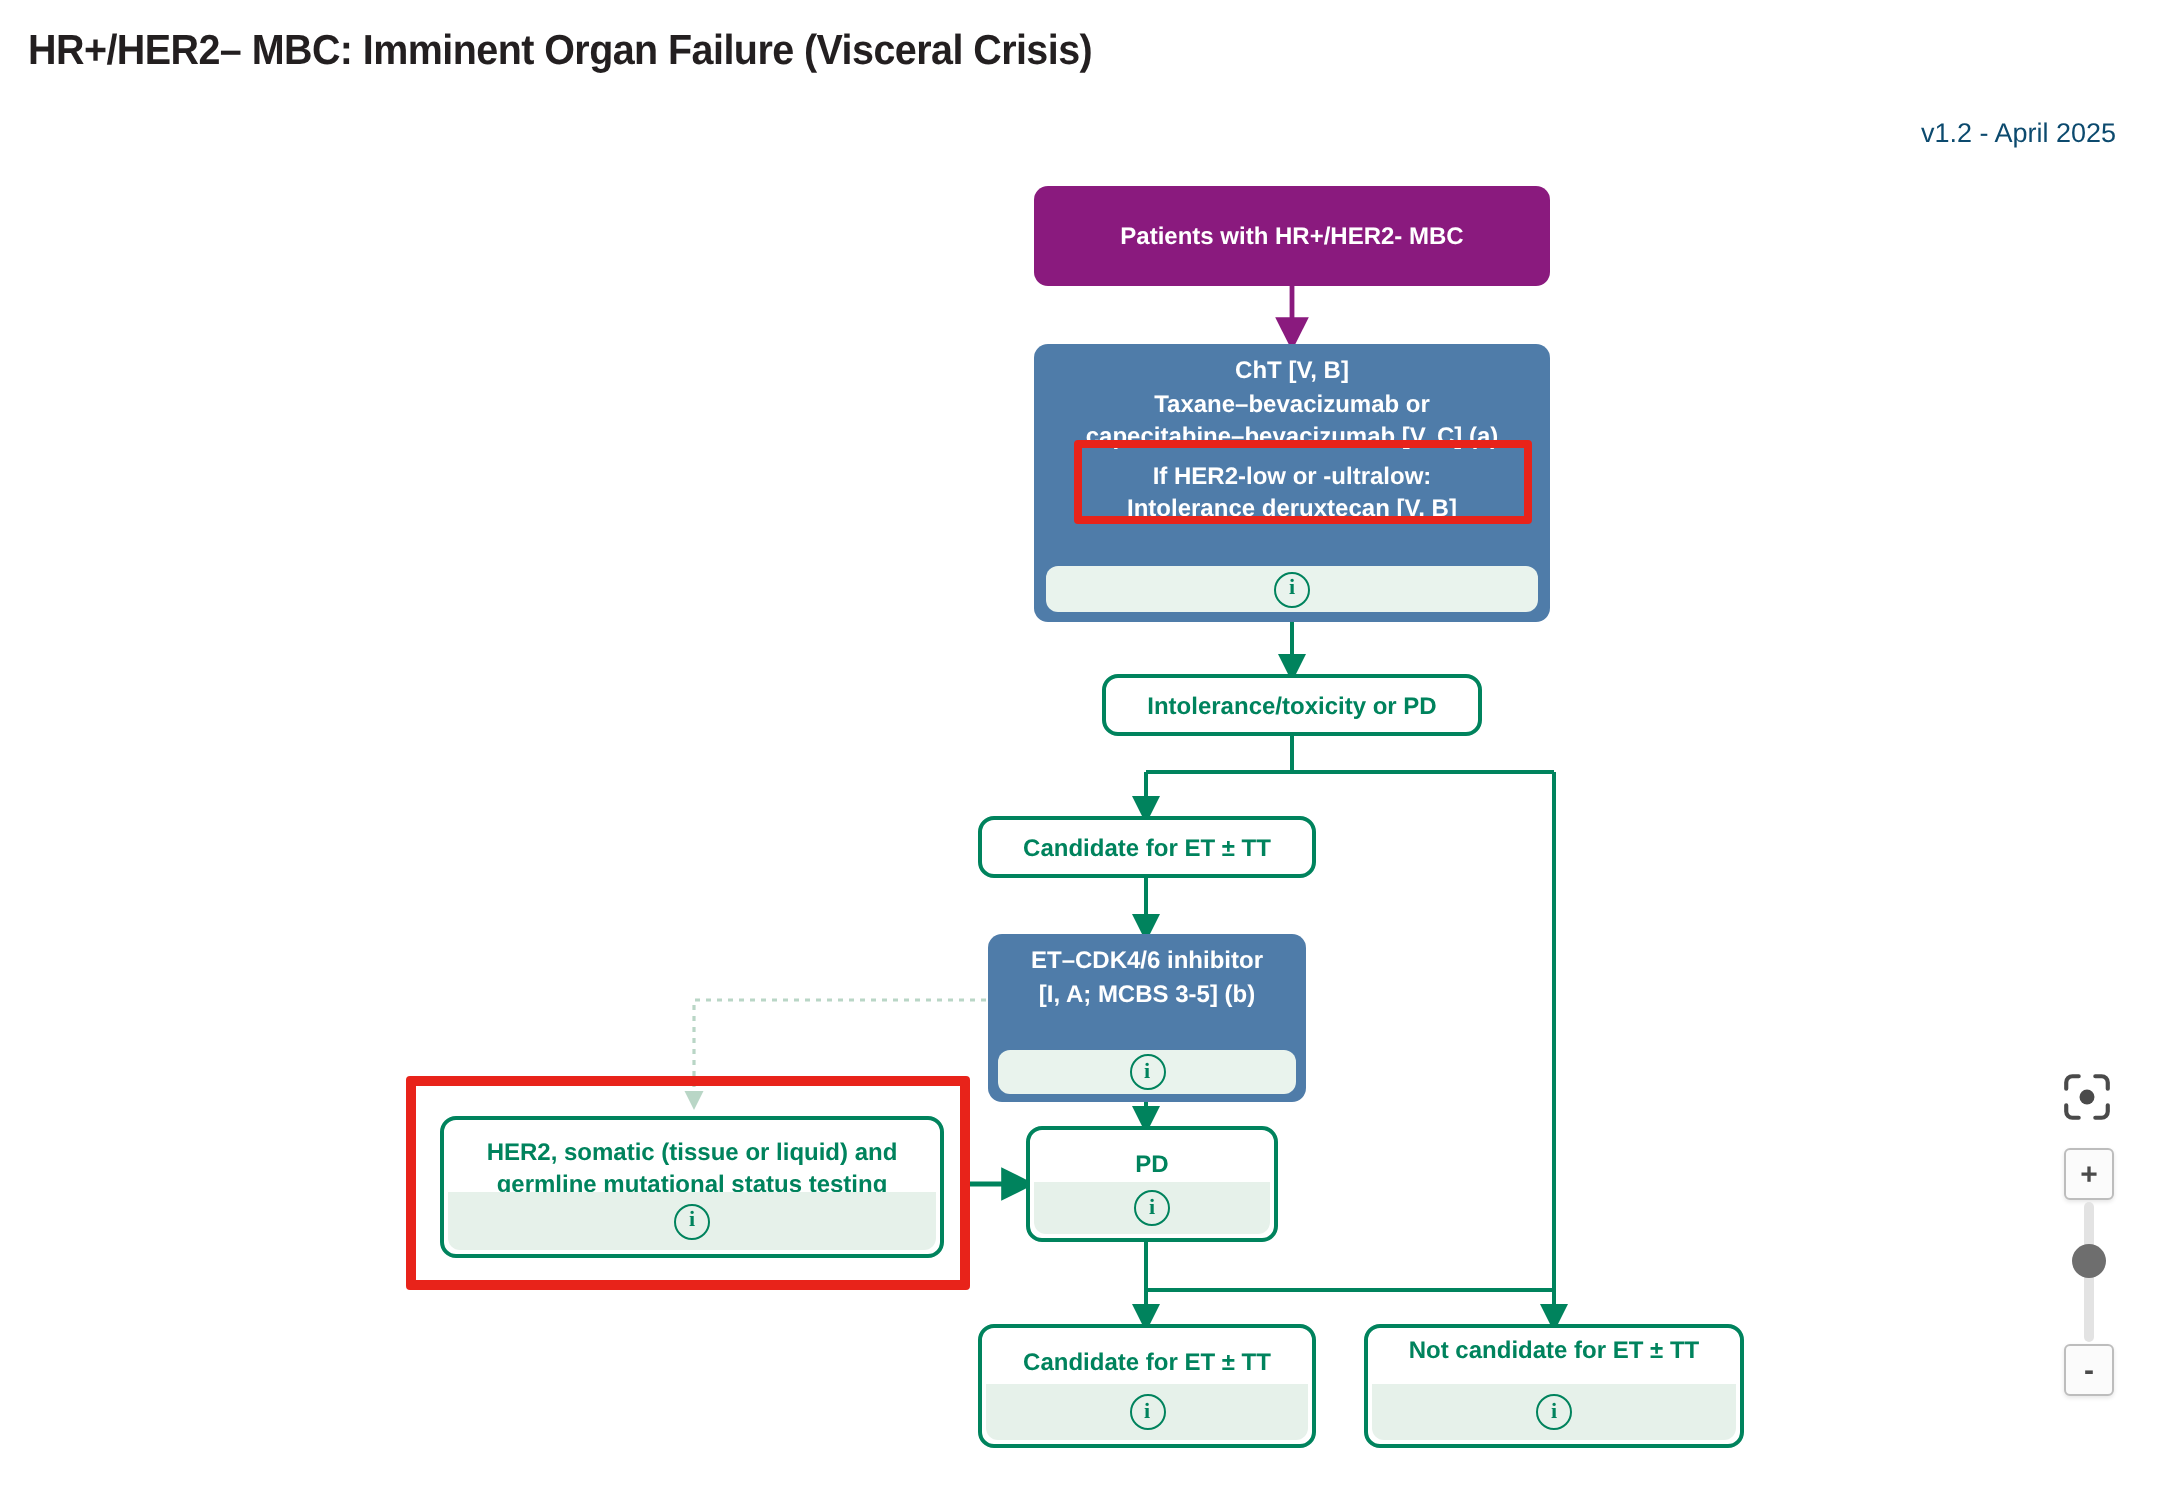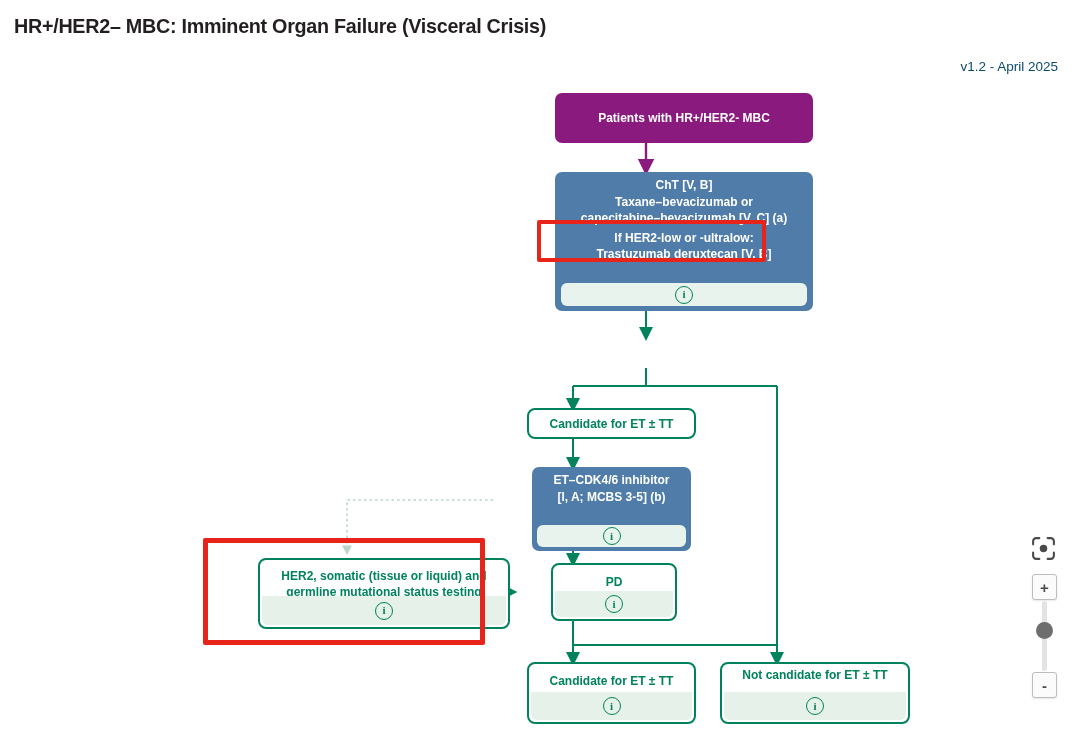--- a/index.html
+++ b/index.html
@@ -9,21 +9,21 @@
   
   .page-title{position:absolute;left:14px;top:14px;font-size:21px;font-weight:bold;color:#231f20;
     letter-spacing:-0.3px;transform:scaleX(.94);transform-origin:left top;white-space:nowrap;}
   .version{position:absolute;right:22px;top:59px;font-size:13.5px;color:#0c4a6e;}
 
   
   svg.connectors{position:absolute;left:0;top:0;z-index:1;pointer-events:none;}
 
   
   .node{position:absolute;z-index:2;box-sizing:border-box;display:flex;flex-direction:column;
-    align-items:center;text-align:center;margin-left:38px;}
+    align-items:center;text-align:center;}
   .filled{color:#fff;font-weight:bold;font-size:12px;line-height:16.5px;border-radius:7px;}
   .purple-node{background:#8a1a7e;justify-content:center;}
   .blue-node{background:#4f7ca9;padding-top:5px;}
   .outline-node{background:#fff;border:2px solid #00835d;border-radius:8px;color:#00835d;
     font-weight:bold;font-size:12px;line-height:16px;justify-content:center;}
   .mint-inset{position:absolute;left:6px;right:6px;bottom:5px;height:23px;background:#e9f3ed;
     border-radius:6px;display:flex;align-items:center;justify-content:center;}
   .mint-flush{position:absolute;left:2px;right:2px;bottom:2px;background:#e6f1ea;
     border-radius:0 0 6px 6px;display:flex;align-items:center;justify-content:center;}
   .info-icon{display:inline-flex;width:16px;height:16px;border:1.7px solid #00835d;border-radius:50%;
@@ -91,26 +91,29 @@
 
   <div class="node filled purple-node" style="left:517px;top:93px;width:258px;height:50px;">
     <span>Patients with HR+/HER2- MBC</span>
   </div>
 
   <div class="node filled blue-node" style="left:517px;top:172px;width:258px;height:139px;">
     <span>ChT [V, B]</span>
     <span>Taxane–bevacizumab or</span>
     <span>capecitabine–bevacizumab [V, C] (a)</span>
     <span style="margin-top:3px;">If HER2-low or -ultralow:</span>
-    <span>Trastuzumab deruxtecan [V, B]</span>
+    <span>Intolerance deruxtecan [V, B]</span>
     <div class="mint-inset">
       <span class="info-icon">i</span>
     </div>
   </div>
 
+  <div class="node outline-node" style="left:551px;top:337px;width:190px;height:31px;">
+    <span>Intolerance/toxicity or PD</span>
+  </div>
 
   <div class="node outline-node" style="left:489px;top:408px;width:169px;height:31px;">
     <span>Candidate for ET ± TT</span>
   </div>
 
   <div class="node filled blue-node" style="left:494px;top:467px;width:159px;height:84px;border-radius:7px;">
     <span>ET–CDK4/6 inhibitor</span>
     <span>[I, A; MCBS 3-5] (b)</span>
     <div class="mint-inset" style="left:5px;right:5px;bottom:4px;height:22px;">
       <span class="info-icon">i</span>

